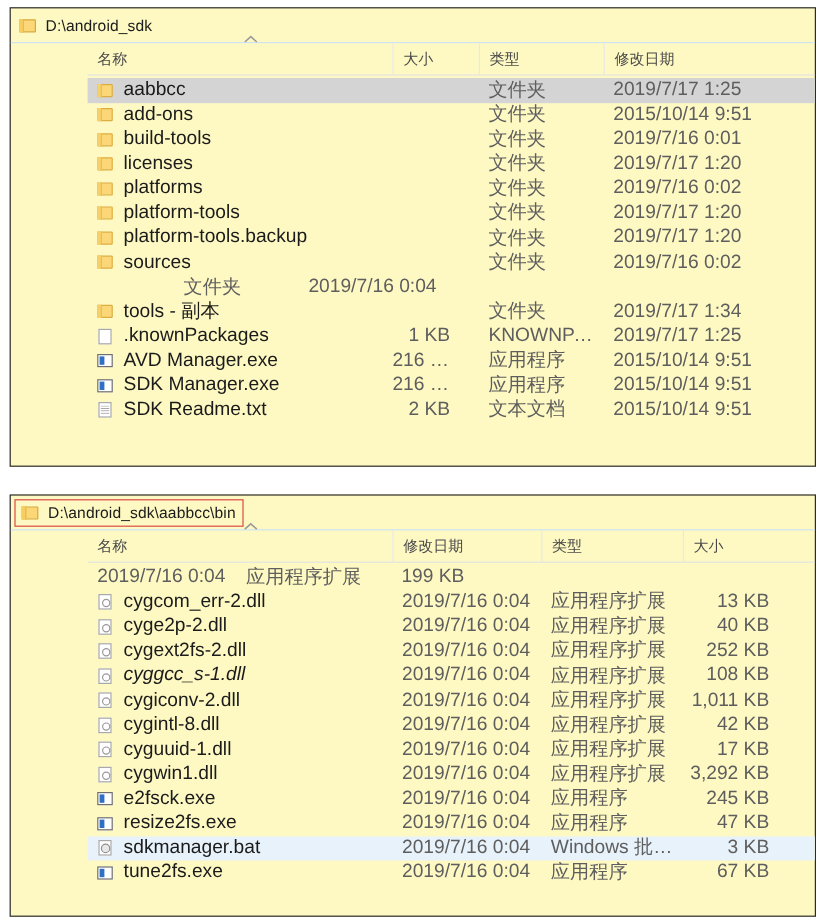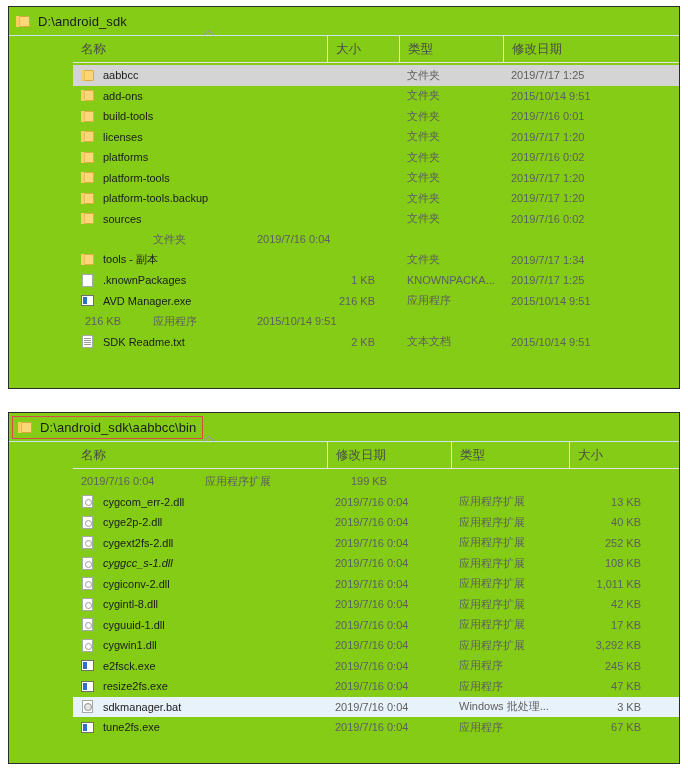--- a/index.html
+++ b/index.html
@@ -12,21 +12,21 @@
     width: 688px;
     height: 770px;
     position: relative;
     overflow: hidden;
   }
 
   
   .explorer {
     position: absolute;
     left: 8px;
-    background: #84cc16;
+    background: #fef9c3;
     border: 1px solid #2b2b2b;
     box-sizing: border-box;
   }
   #panel-top {
     top: 6px;
     width: 672px;
     height: 383px;
   }
   #panel-bottom {
     top: 412px;
@@ -128,21 +128,21 @@
 
   
   .filelist {
     padding-left: 64px;
     padding-top: 2px;
   }
   .row {
     display: flex;
     align-items: center;
     height: 20.5px;
-    font-size: 11px;
+    font-size: 16px;
     color: #1b1b1b;
     box-sizing: border-box;
   }
   .row.selected   { background: #d4d4d4; }
   .row.hovered    { background: #e8f2fb; }
 
   .cell {
     box-sizing: border-box;
     white-space: nowrap;
     overflow: hidden;
@@ -376,20 +376,24 @@
       <div class="row">
         <div class="cell name" style="width: 254px;">
           <span class="ico exe"></span>
           <span class="name-label">AVD Manager.exe</span>
         </div>
         <div class="cell size" style="width: 72px;">216 KB</div>
         <div class="cell meta" style="width: 104px;">应用程序</div>
         <div class="cell meta" style="width: 140px;">2015/10/14 9:51</div>
       </div>
       <div class="row">
+        <div class="cell name" style="width: 254px;">
+          <span class="ico exe"></span>
+          <span class="name-label">SDK Manager.exe</span>
+        </div>
         <div class="cell size" style="width: 72px;">216 KB</div>
         <div class="cell meta" style="width: 104px;">应用程序</div>
         <div class="cell meta" style="width: 140px;">2015/10/14 9:51</div>
       </div>
       <div class="row">
         <div class="cell name" style="width: 254px;">
           <span class="ico doc"></span>
           <span class="name-label">SDK Readme.txt</span>
         </div>
         <div class="cell size" style="width: 72px;">2 KB</div>

